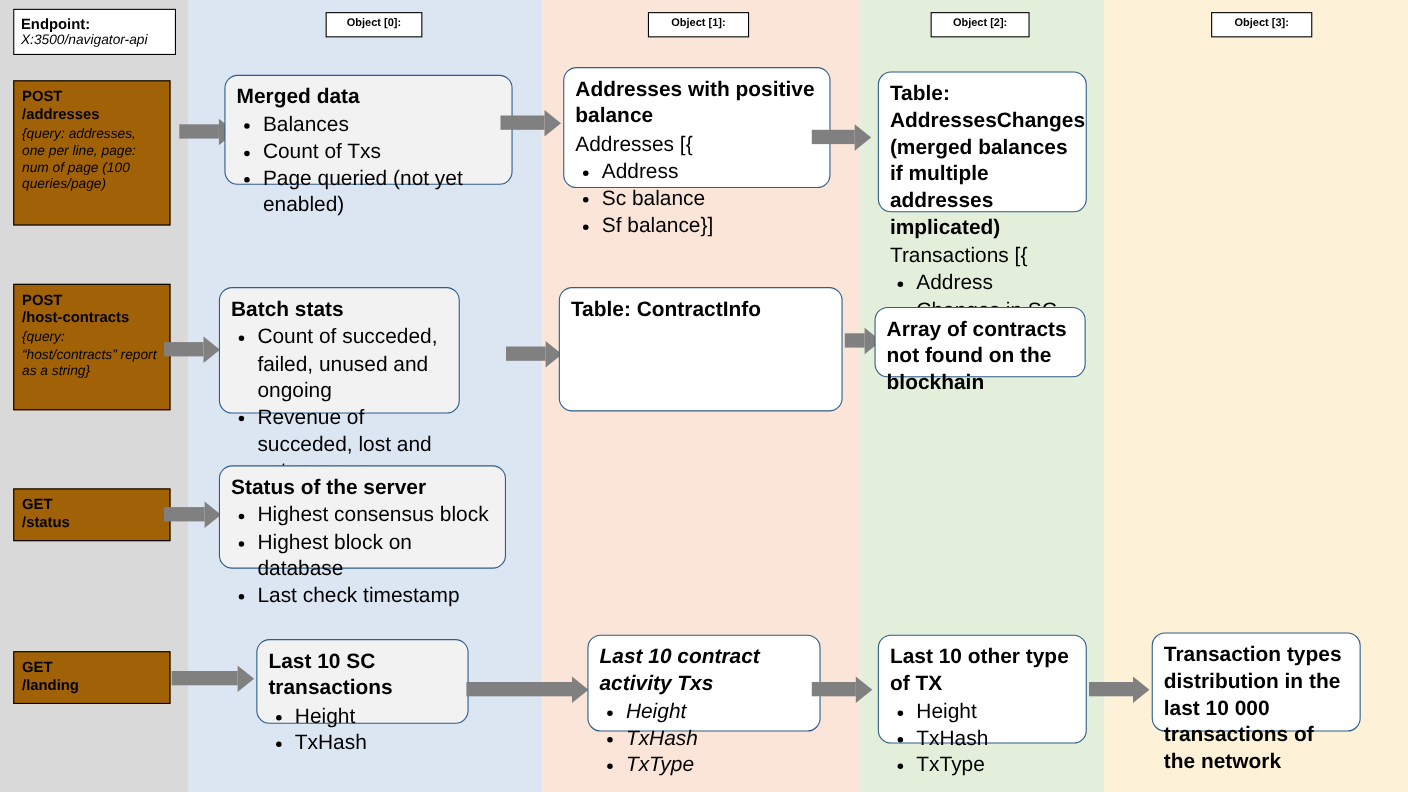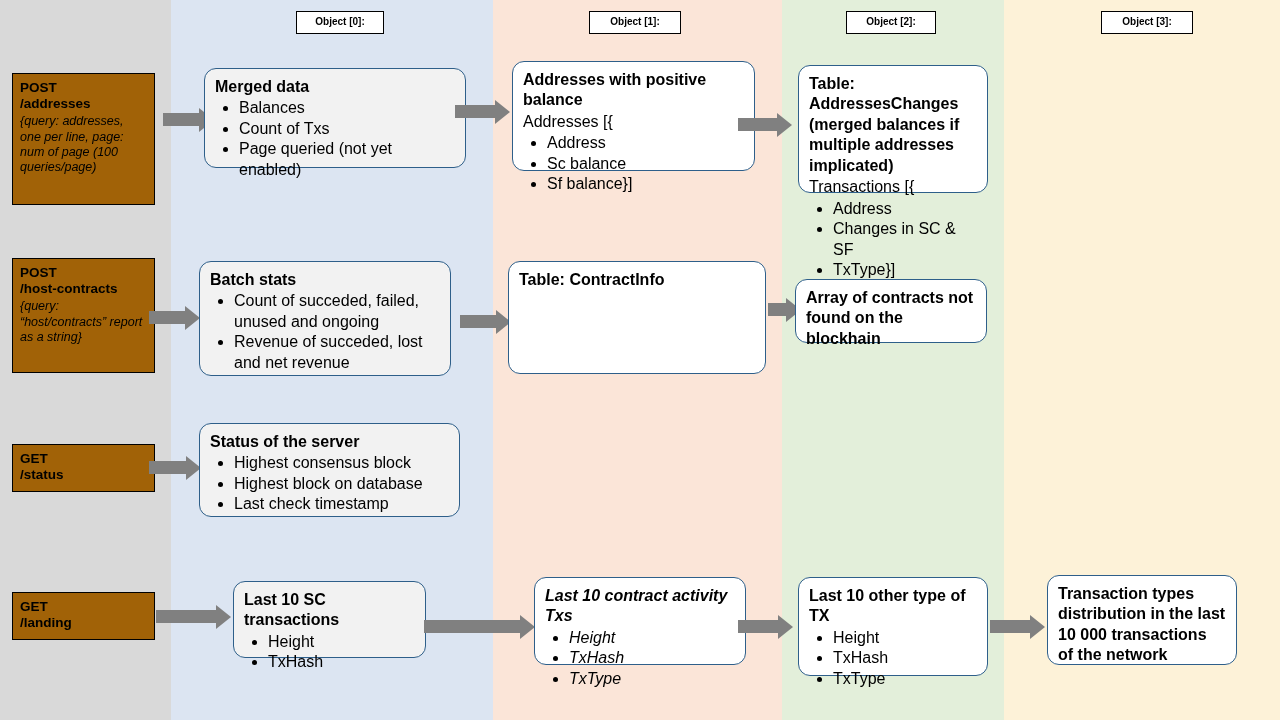--- a/index.html
+++ b/index.html
@@ -74,21 +74,21 @@
   .endpoint-box .ep-note { font-style: italic; font-size: 12.5px; font-weight: 400; line-height: 1.22; margin-top: 2px;}
 
   
   .obj-box {
     position: absolute;
     box-sizing: border-box;
     background: #ffffff;
     border: 1.2px solid #2e5f8a;
     border-radius: 12px;
     padding: 8px 10px 8px 10px;
-    font-size: 16px;
+    font-size: 19px;
     color: #000000;
     line-height: 1.28;
   }
   .obj-box.shaded { background: #f2f2f2; }
   .obj-title { font-weight: 700; margin-bottom: 1px; }
   .obj-line { font-weight: 400; }
   ul.obj-list {
     margin: 1px 0 0 0;
     padding-left: 24px;
     list-style: disc;
@@ -122,20 +122,24 @@
 <body>
 
 <div id="canvas">
 
   <div class="band band-endpoint"></div>
   <div class="band band-obj0"></div>
   <div class="band band-obj1"></div>
   <div class="band band-obj2"></div>
   <div class="band band-obj3"></div>
 
+  <div class="endpoint-head">
+    <div class="eh-title">Endpoint:</div>
+    <div class="eh-sub">X:3500/navigator-api</div>
+  </div>
   <div class="col-head" style="left:296px; top:11px; width:88px;">Object [0]:</div>
   <div class="col-head" style="left:589px; top:11px; width:92px;">Object [1]:</div>
   <div class="col-head" style="left:846px; top:11px; width:90px;">Object [2]:</div>
   <div class="col-head" style="left:1101px; top:11px; width:92px;">Object [3]:</div>
 
   <div class="endpoint-box" style="left:12px; top:73px; width:143px; height:132px;">
     <div class="ep-method">POST</div>
     <div class="ep-path">/addresses</div>
     <div class="ep-note">{query: addresses, one per line, page: num of page (100 queries/page)</div>
   </div>
@@ -188,21 +192,21 @@
     <div class="ep-method">POST</div>
     <div class="ep-path">/host-contracts</div>
     <div class="ep-note">{query: “host/contracts” report as a string}</div>
   </div>
 
   <div class="arrow" style="left:149px; top:311px;">
     <div class="shaft" style="width:36px;"></div>
     <div class="head" style="left:36px;"></div>
   </div>
 
-  <div class="obj-box shaded" style="left:199px; top:261px; width:252px; height:115px;">
+  <div class="obj-box shaded" style="left:199px; top:261px; width:219px; height:115px;">
     <div class="obj-title">Batch stats</div>
     <ul class="obj-list">
       <li>Count of succeded, failed, unused and ongoing</li>
       <li>Revenue of succeded, lost and net revenue</li>
     </ul>
   </div>
 
   <div class="arrow" style="left:460px; top:315px;">
     <div class="shaft" style="width:36px;"></div>
     <div class="head" style="left:36px;"></div>

